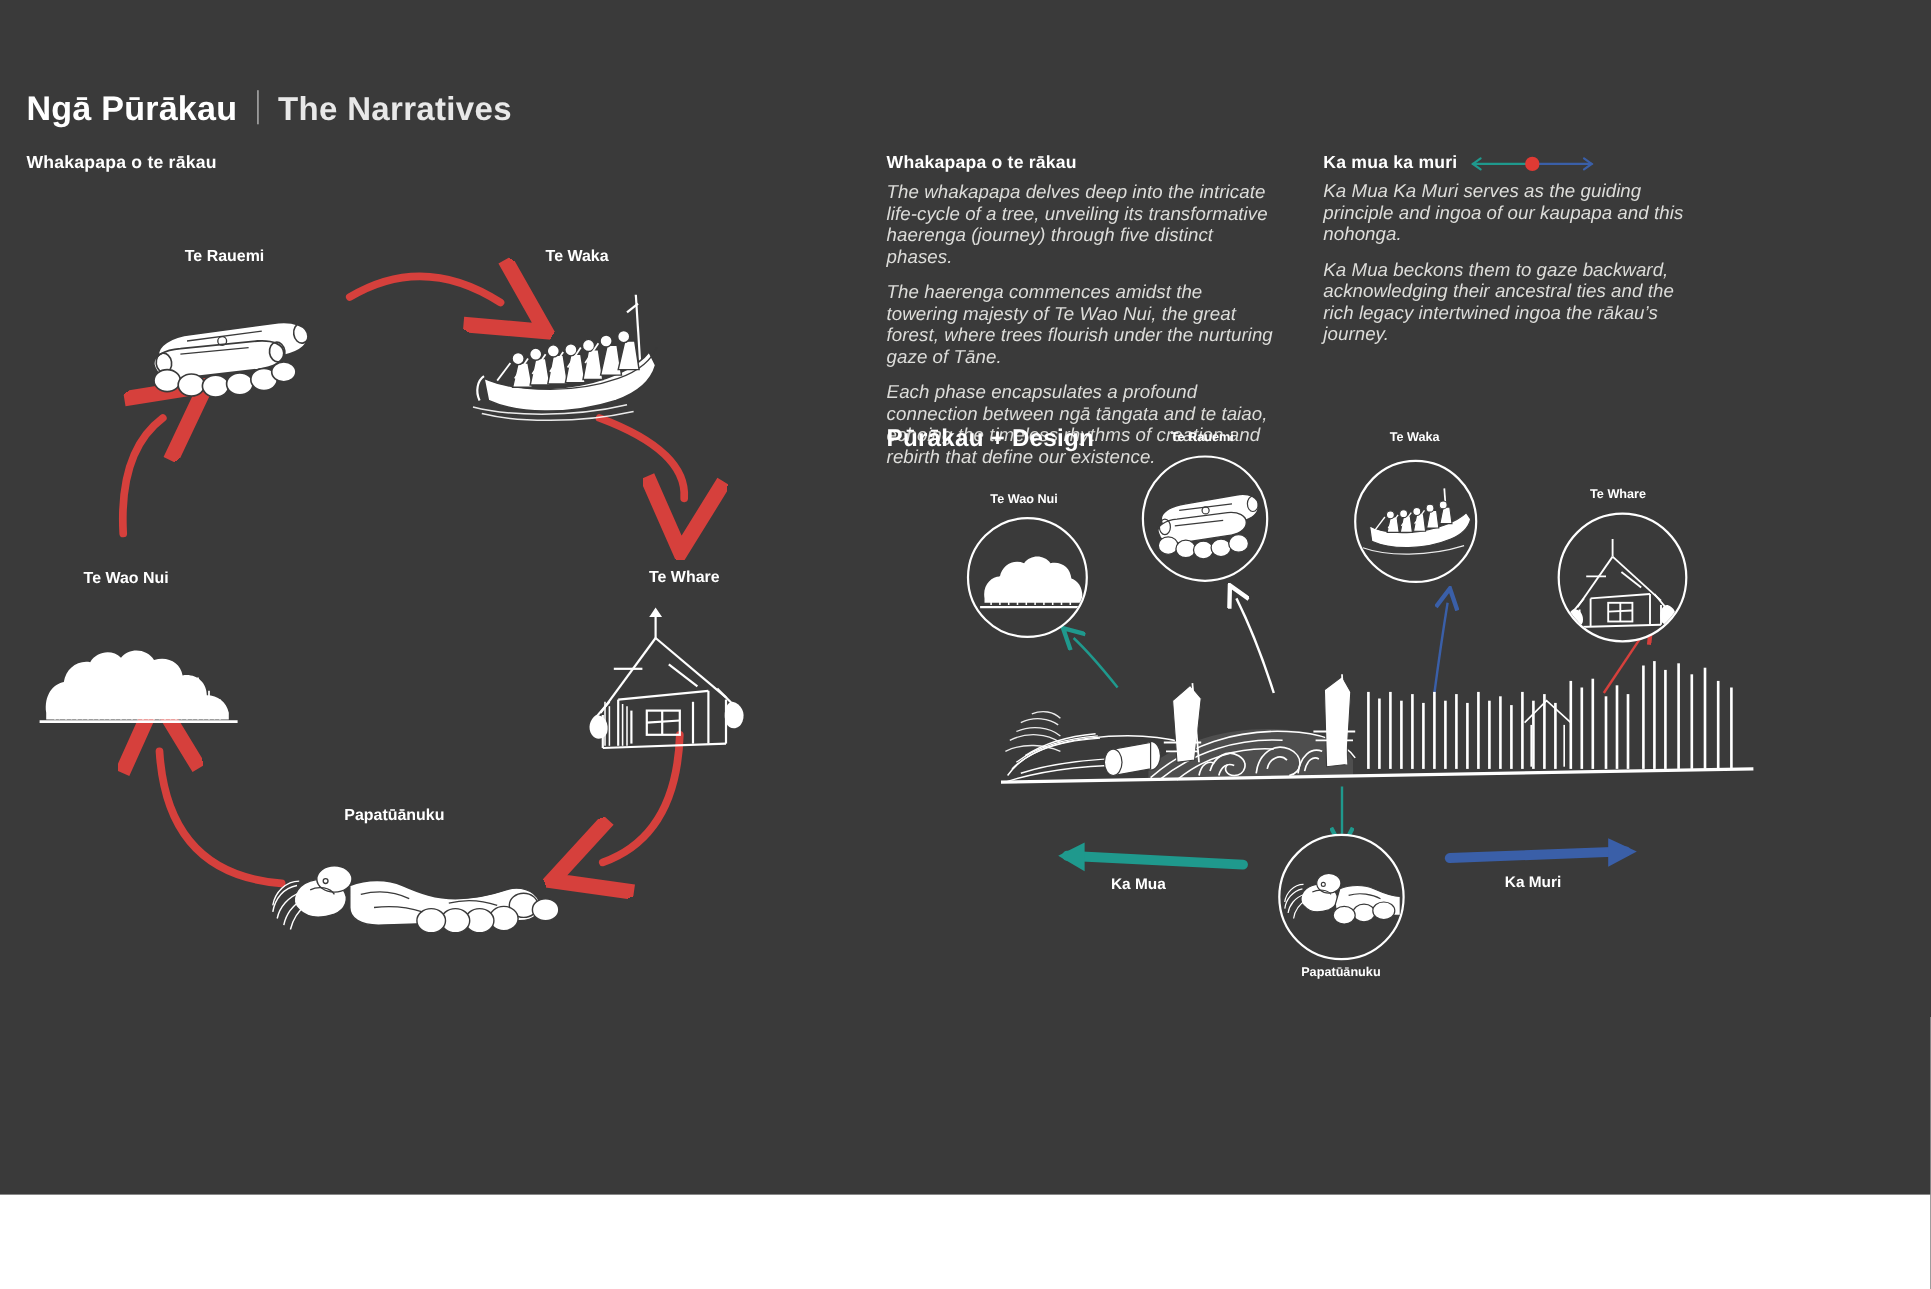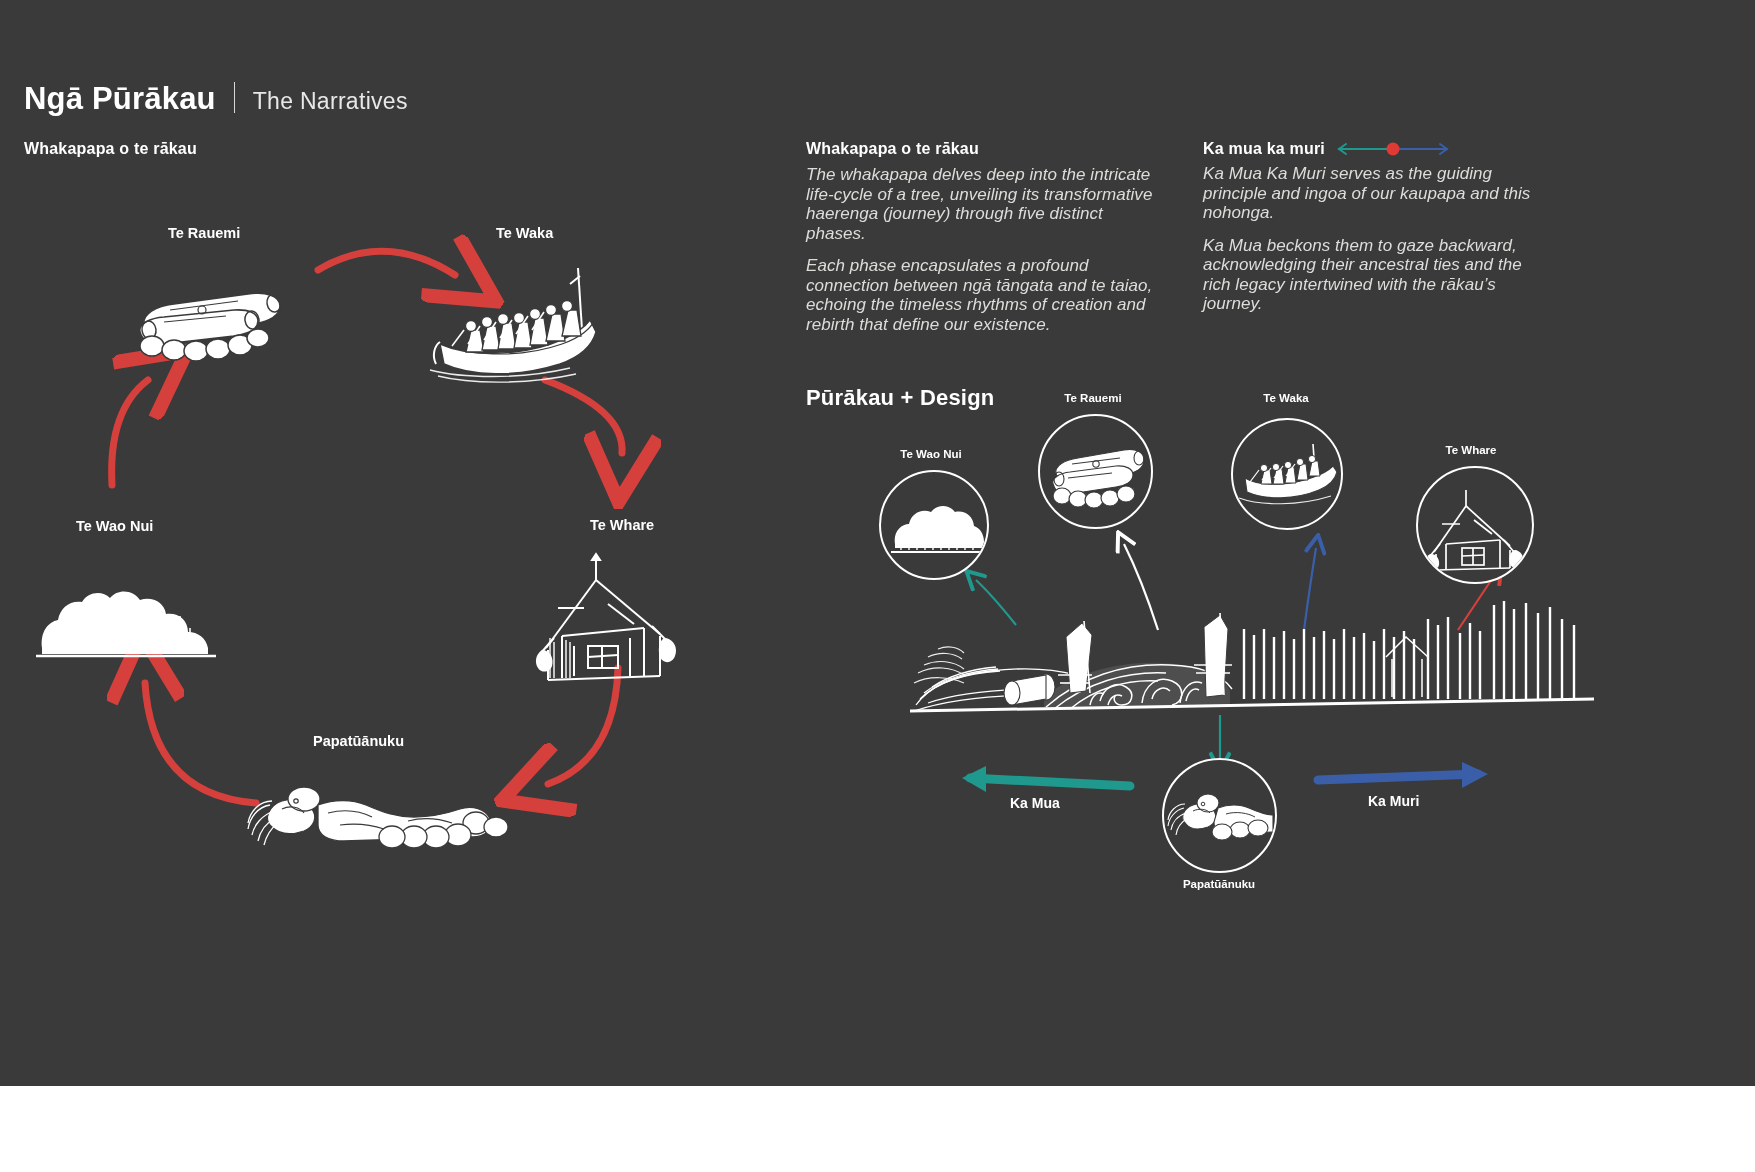--- a/index.html
+++ b/index.html
@@ -42,22 +42,22 @@
   #title-divider {
     display: inline-block;
     width: 1px;
     height: 31px;
     background: #d8d8d8;
     margin: 0 18px;
     position: relative;
     top: 4px;
   }
   #title-sub {
-    font-size: 23px;
-    font-weight: 400;
+    font-size: 30px;
+    font-weight: 700;
     color: #e8e8e8;
     letter-spacing: 0.3px;
   }
 
   .section-h {
     font-size: 16px;
     font-weight: 700;
     color: #ffffff;
     letter-spacing: 0.2px;
   }
@@ -363,20 +363,21 @@
               <path d="M159,84 L159,72"></path>
           </g>
           <path d="M0,86 L180,86" stroke="#ffffff" stroke-width="2.4" fill="none"></path>
         </svg>
       </div>
     </div>
 
     <div id="col-mid">
       <div class="section-h" style="margin-bottom:7px;">Whakapapa o te rākau</div>
       <p class="body-p">The whakapapa delves deep into the intricate life-cycle of a tree, unveiling its transformative haerenga (journey) through five distinct phases.</p>
+      <p class="body-p">The haerenga commences amidst the towering majesty of Te Wao Nui, the great forest, where trees flourish under the nurturing gaze of Tāne.</p>
       <p class="body-p">Each phase encapsulates a profound connection between ngā tāngata and te taiao, echoing the timeless rhythms of creation and rebirth that define our existence.</p>
     </div>
 
     <div id="col-right">
       <div id="kamuri-head-row">
         <span class="section-h">Ka mua ka muri</span>
         <span id="kamuri-arrowicon">
           <svg width="116" height="18" viewBox="0 0 116 18">
             <g stroke="#1f998d" stroke-width="2" fill="none" stroke-linecap="round">
               <path d="M4,9 L52,9"></path>
@@ -384,21 +385,21 @@
             </g>
             <g stroke="#3a5fa8" stroke-width="2" fill="none" stroke-linecap="round">
               <path d="M64,9 L112,9"></path>
                 <path d="M105,4 L112,9 L105,14"></path>
             </g>
             <circle cx="58" cy="9" r="6.5" fill="#e03a34"></circle>
           </svg>
         </span>
       </div>
       <p class="body-p">Ka Mua Ka Muri serves as the guiding principle and ingoa of our kaupapa and this nohonga.</p>
-      <p class="body-p">Ka Mua beckons them to gaze backward, acknowledging their ancestral ties and the rich legacy intertwined with the rākau’s journey.</p>
+      <p class="body-p">Ka Mua beckons them to gaze backward, acknowledging their ancestral ties and the rich legacy intertwined ingoa the rākau’s journey.</p>
     </div>
 
     <div id="design-head" class="section-h" style="font-size:22px;">Pūrākau + Design</div>
 
     <div id="design">
 
       <svg width="930" height="520" style="position:absolute;left:0;top:0;">
         <defs>
           <marker id="ch-teal" markerWidth="10" markerHeight="10" refX="3" refY="5" orient="auto">
             <path d="M0.5,0.5 L9,5 L0.5,9.5" fill="none" stroke="#1f998d" stroke-width="1.8"></path>

